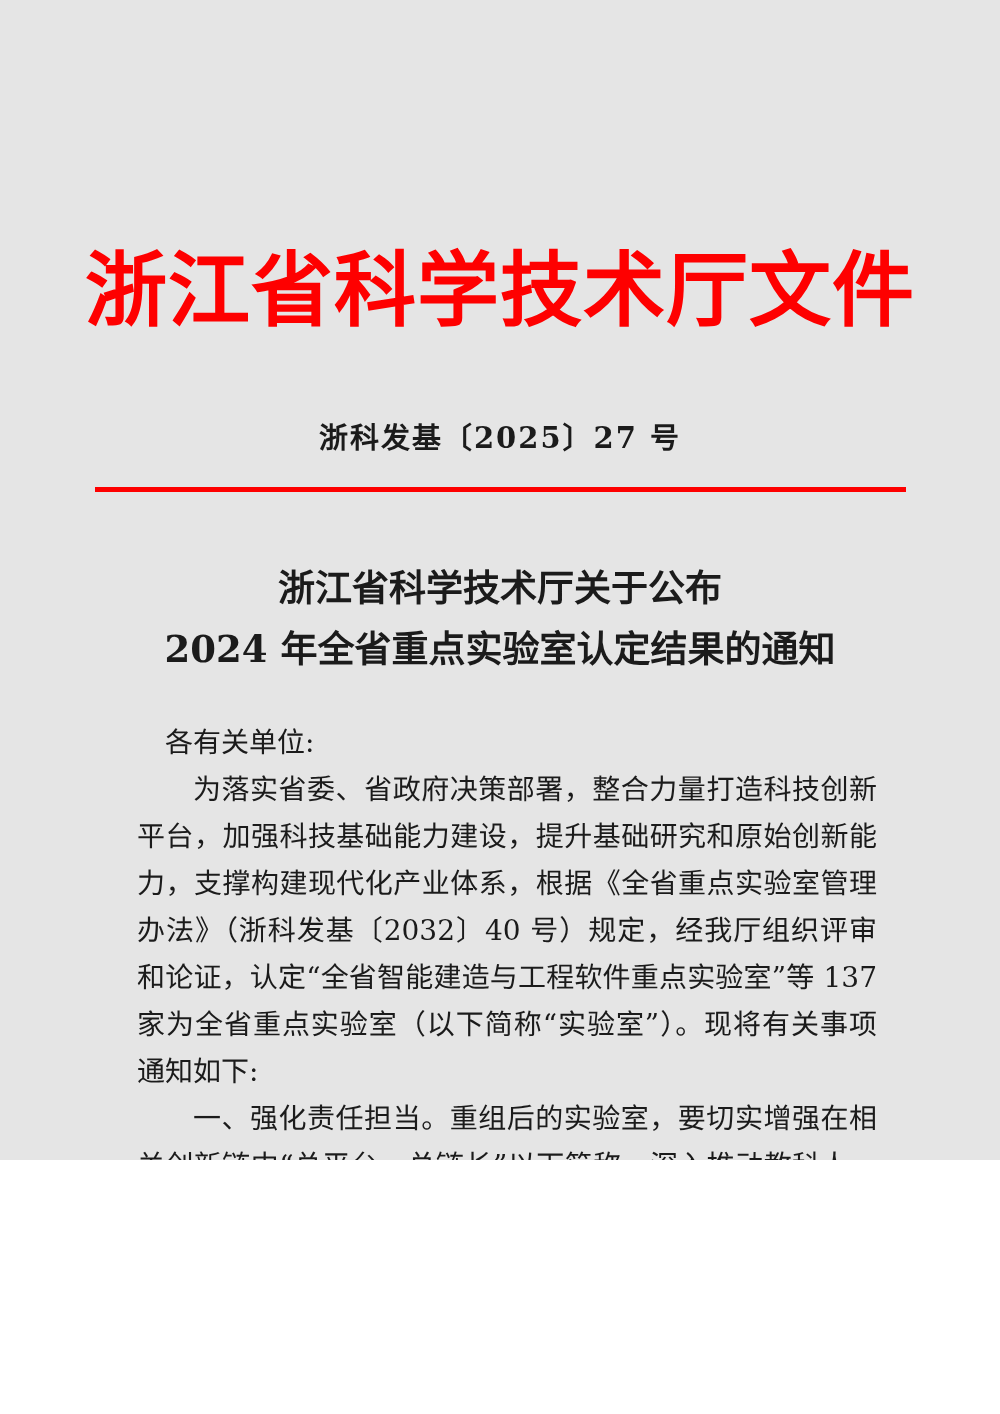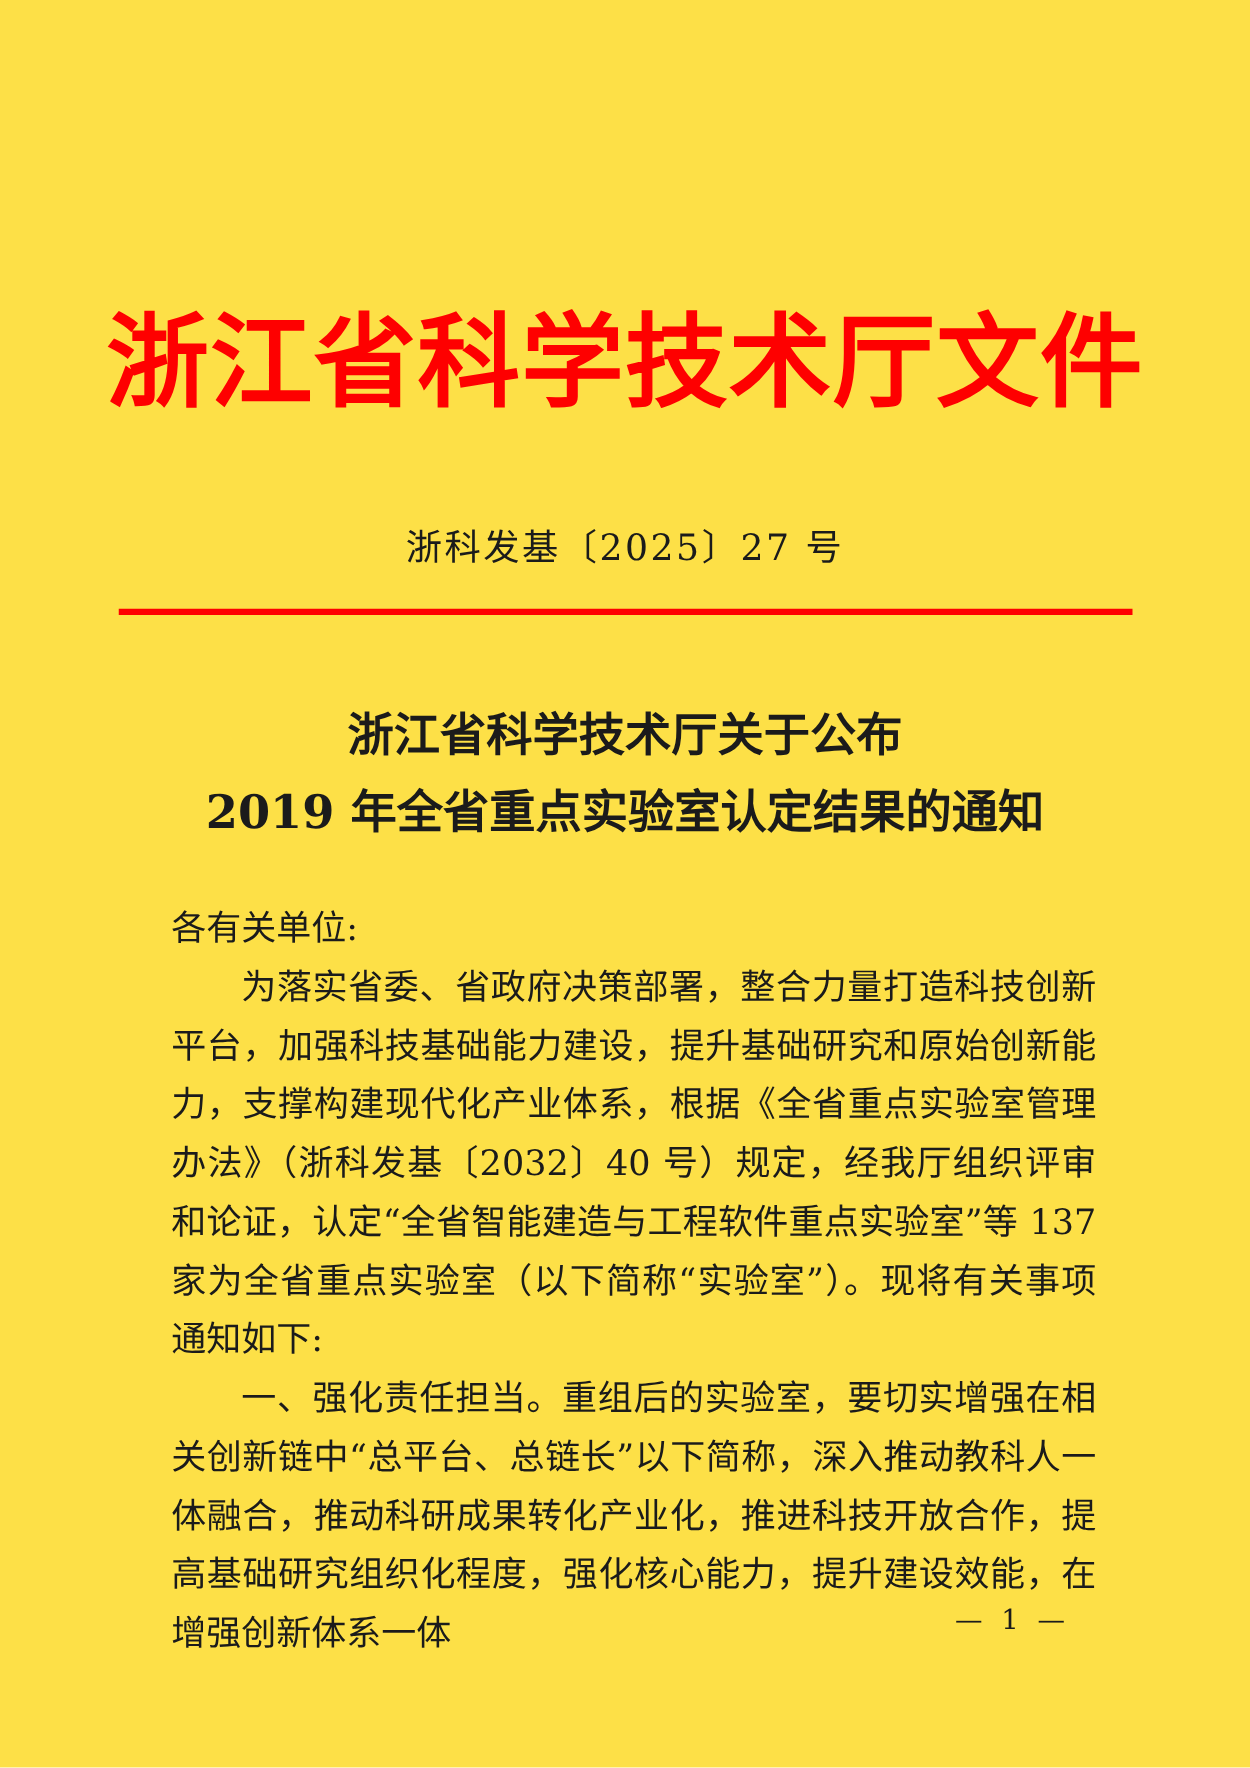--- a/index.html
+++ b/index.html
@@ -3,22 +3,22 @@
 <meta charset="utf-8">
 <style>
   html, body {
     margin: 0;
     padding: 0;
     background: #ffffff;
   }
   .page {
     position: relative;
     width: 1000px;
-    height: 1414px;
-    background: #fde047;
+    height: 1160px;
+    background: #e5e5e5;
     color: #1b1b1b;
     font-family: "DejaVu Serif", "Liberation Serif", serif;
     overflow: hidden;
   }
   
   .agency-title {
     position: absolute;
     top: 240px;
     left: 0;
     width: 100%;
@@ -33,20 +33,21 @@
   
   .doc-number {
     position: absolute;
     top: 418px;
     left: 0;
     width: 100%;
     text-align: center;
     font-size: 29px;
     letter-spacing: 2px;
     line-height: 40px;
+    font-weight: bold;
   }
   
   .red-divider {
     position: absolute;
     top: 487px;
     left: 95px;
     width: 811px;
     height: 5px;
     background: #fe0000;
   }
@@ -71,20 +72,21 @@
     line-height: 47px;
     text-align: justify;
     text-justify: inter-ideograph;
   }
   .body-text p {
     margin: 0;
     text-indent: 2em;
   }
   .body-text p.salutation {
     text-indent: 0;
+    margin-left: 28px;
   }
   .bold-lead {
     font-weight: normal;
     font-family: "DejaVu Sans", "Liberation Sans", sans-serif;
   }
   
   .page-number {
     position: absolute;
     top: 1284px;
     left: 0;
@@ -101,21 +103,21 @@
 <div class="page">
 
   <div class="agency-title">浙江省科学技术厅文件</div>
 
   <div class="doc-number">浙科发基〔2025〕27 号</div>
 
   <div class="red-divider"></div>
 
   <div class="notice-title">
     <div>浙江省科学技术厅关于公布</div>
-    <div>2019 年全省重点实验室认定结果的通知</div>
+    <div>2024 年全省重点实验室认定结果的通知</div>
   </div>
 
   <div class="body-text">
     <p class="salutation">各有关单位:</p>
     <p>为落实省委、省政府决策部署，整合力量打造科技创新平台，加强科技基础能力建设，提升基础研究和原始创新能力，支撑构建现代化产业体系，根据《全省重点实验室管理办法》（浙科发基〔2032〕40 号）规定，经我厅组织评审和论证，认定“全省智能建造与工程软件重点实验室”等 137 家为全省重点实验室（以下简称“实验室”）。现将有关事项通知如下:</p>
     <p><span class="bold-lead">一、强化责任担当。</span><span>重组后的实验室，要切实增强在相关创新链中“总平台、总链长”以下简称，深入推动教科人一体融合，推动科研成果转化产业化，推进科技开放合作，提高基础研究组织化程度，强化核心能力，提升建设效能，在增强创新体系一体</span></p>
   </div>
 
   <div class="page-number">— 1 —</div>
 

